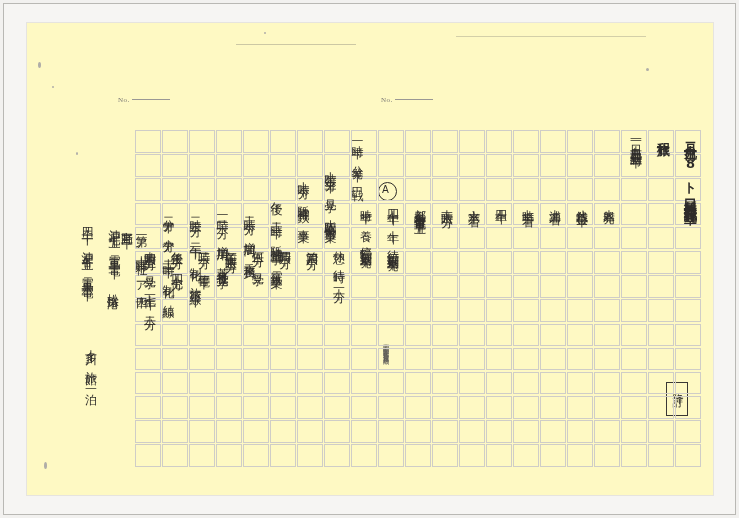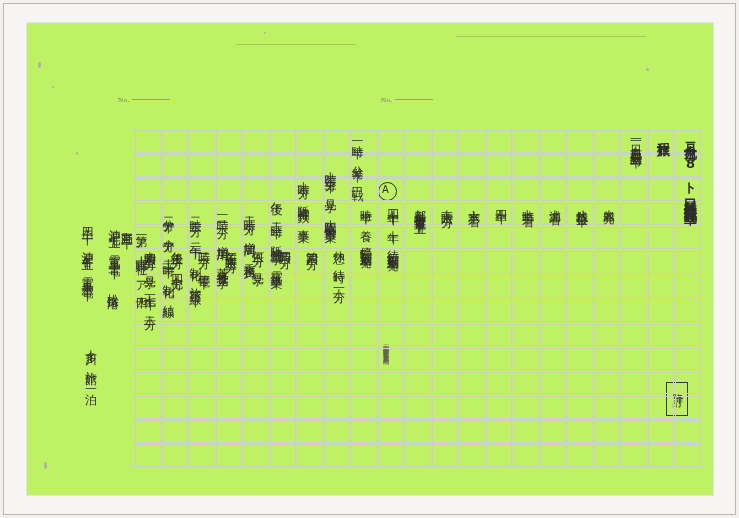--- a/index.html
+++ b/index.html
@@ -27,21 +27,21 @@
     width: 733px; height: 512px;
     border: 1px solid #b9b8b4;
     box-sizing: border-box;
     background: #f6f5f3;
   }
   
   #sheet {
     position: absolute;
     left: 26px; top: 22px;
     width: 688px; height: 474px;
-    background: #bef264;
+    background: #fef9c3;
     box-shadow: 0 0 0 1px #e6e4df inset;
   }
   
   .speck {
     position: absolute;
     background: #b0aea8;
     border-radius: 50%;
   }
   
   .no-line {

